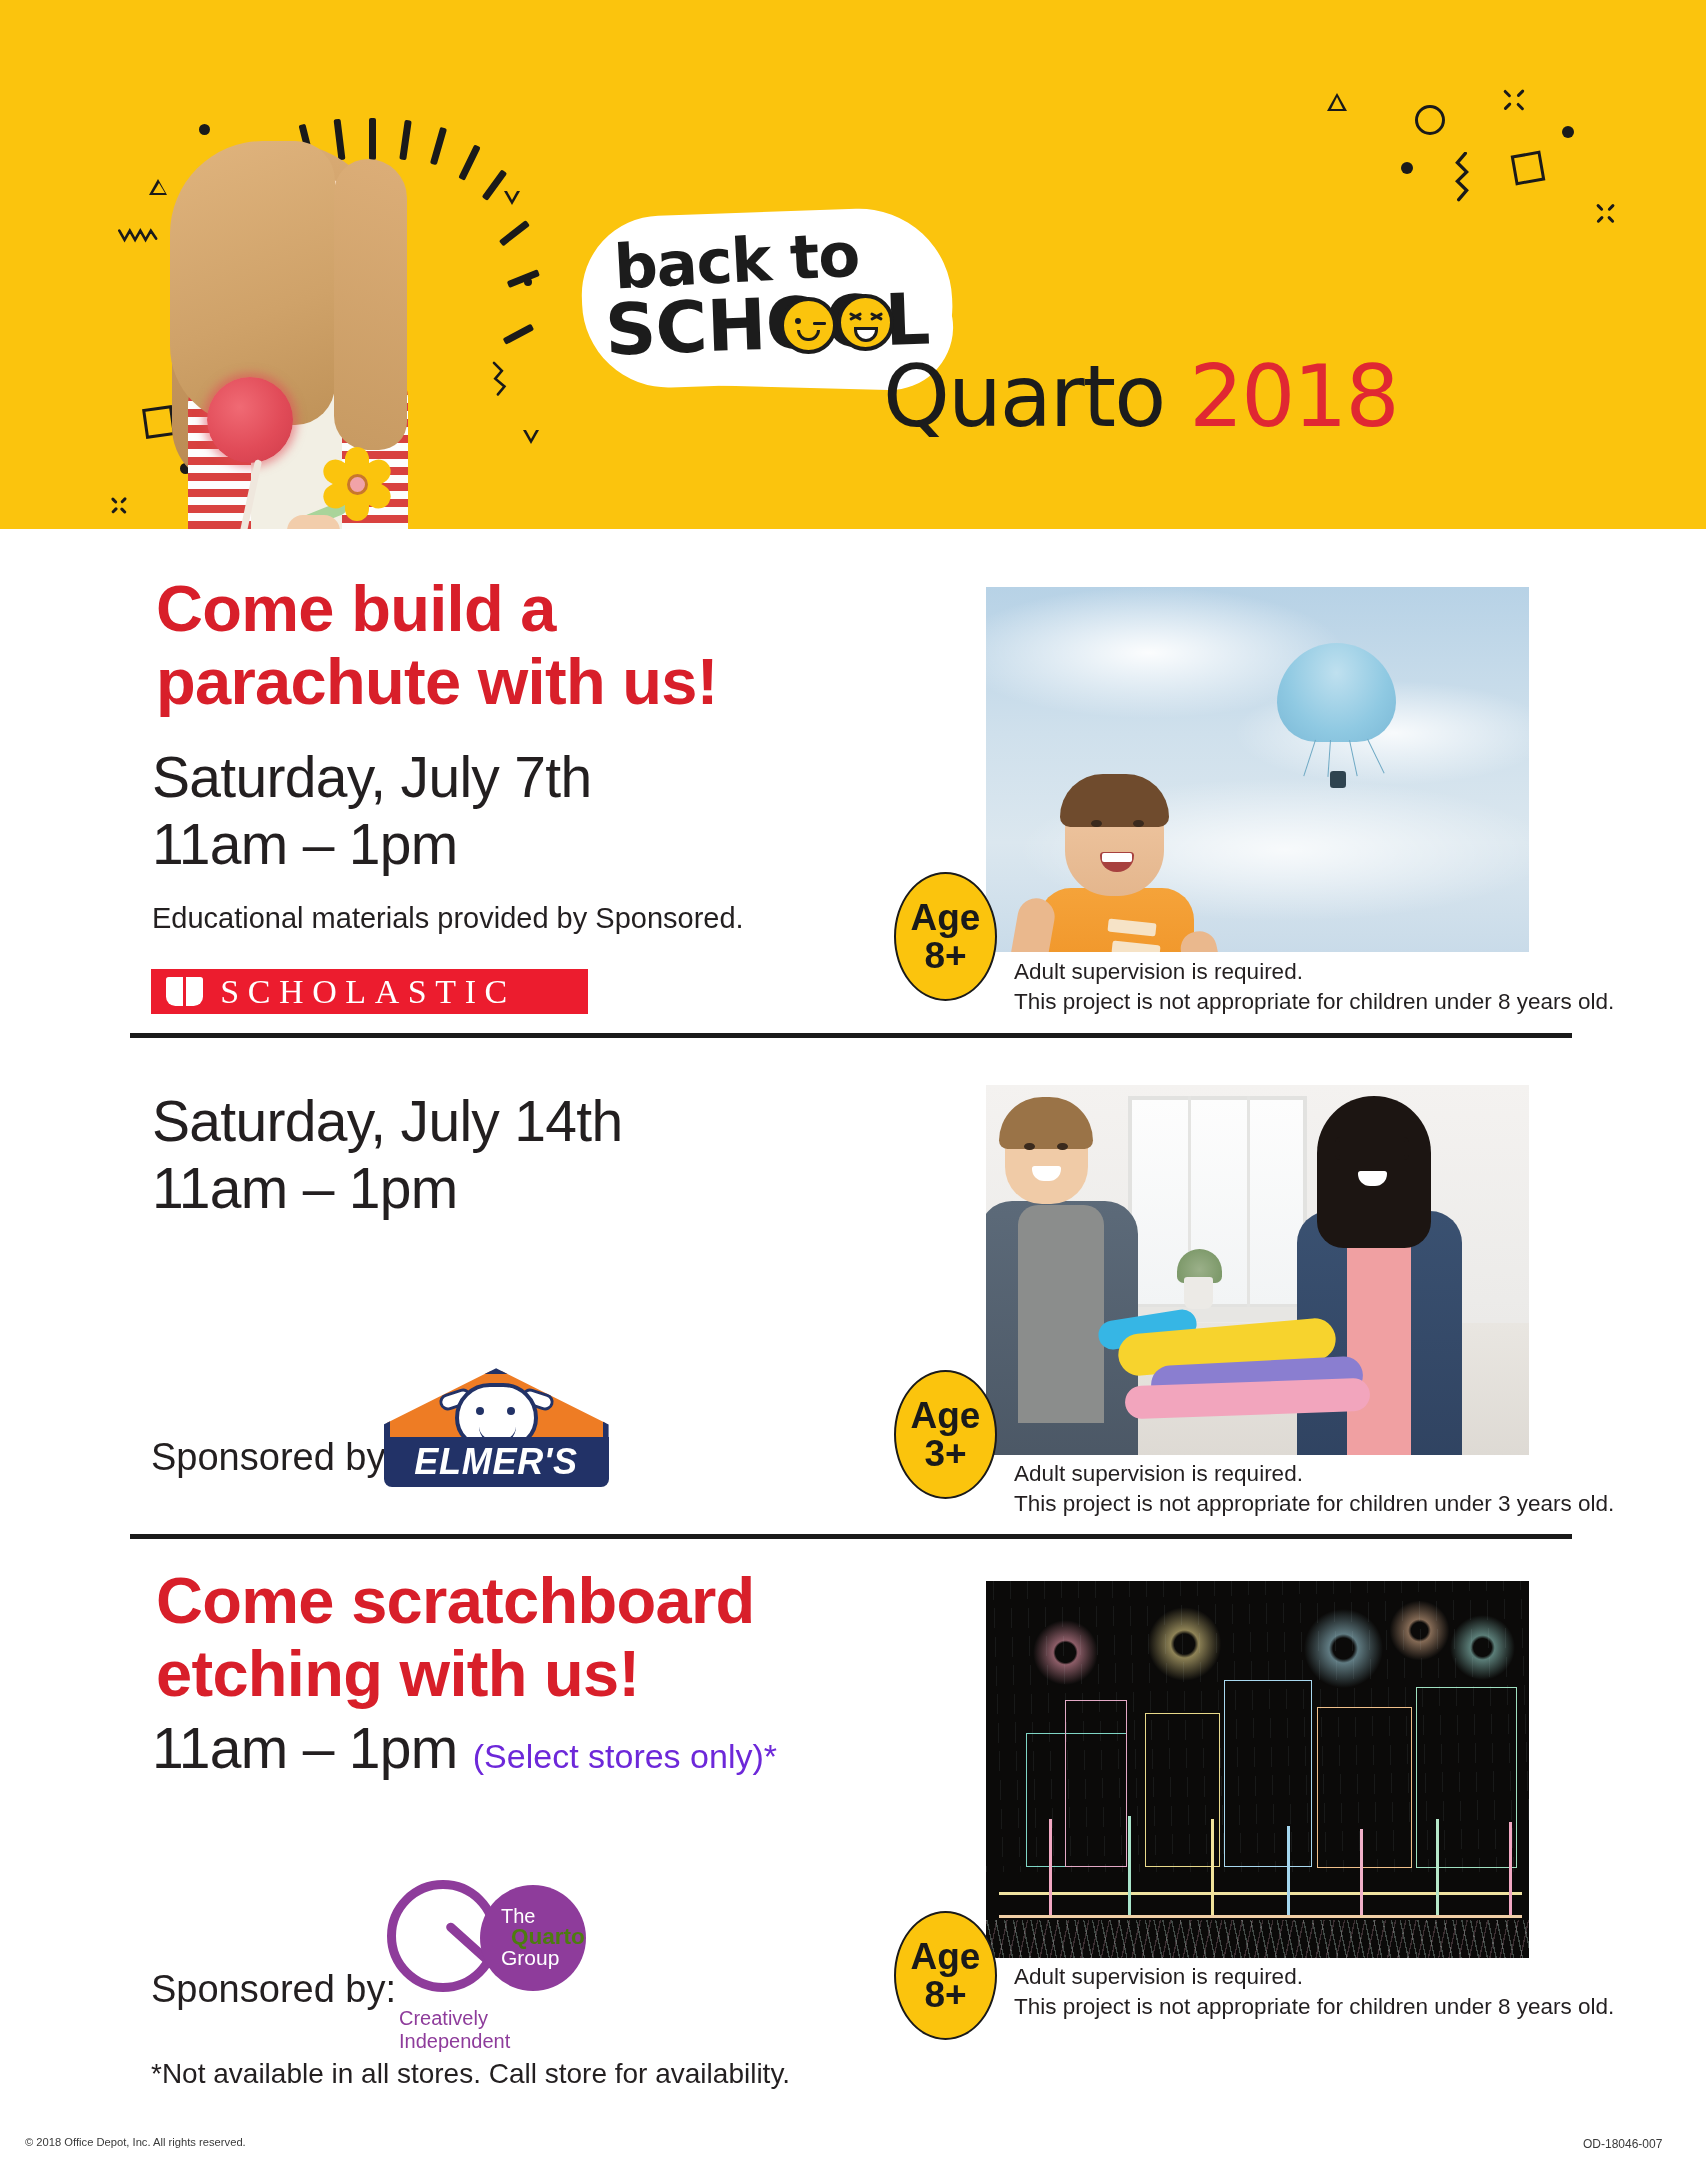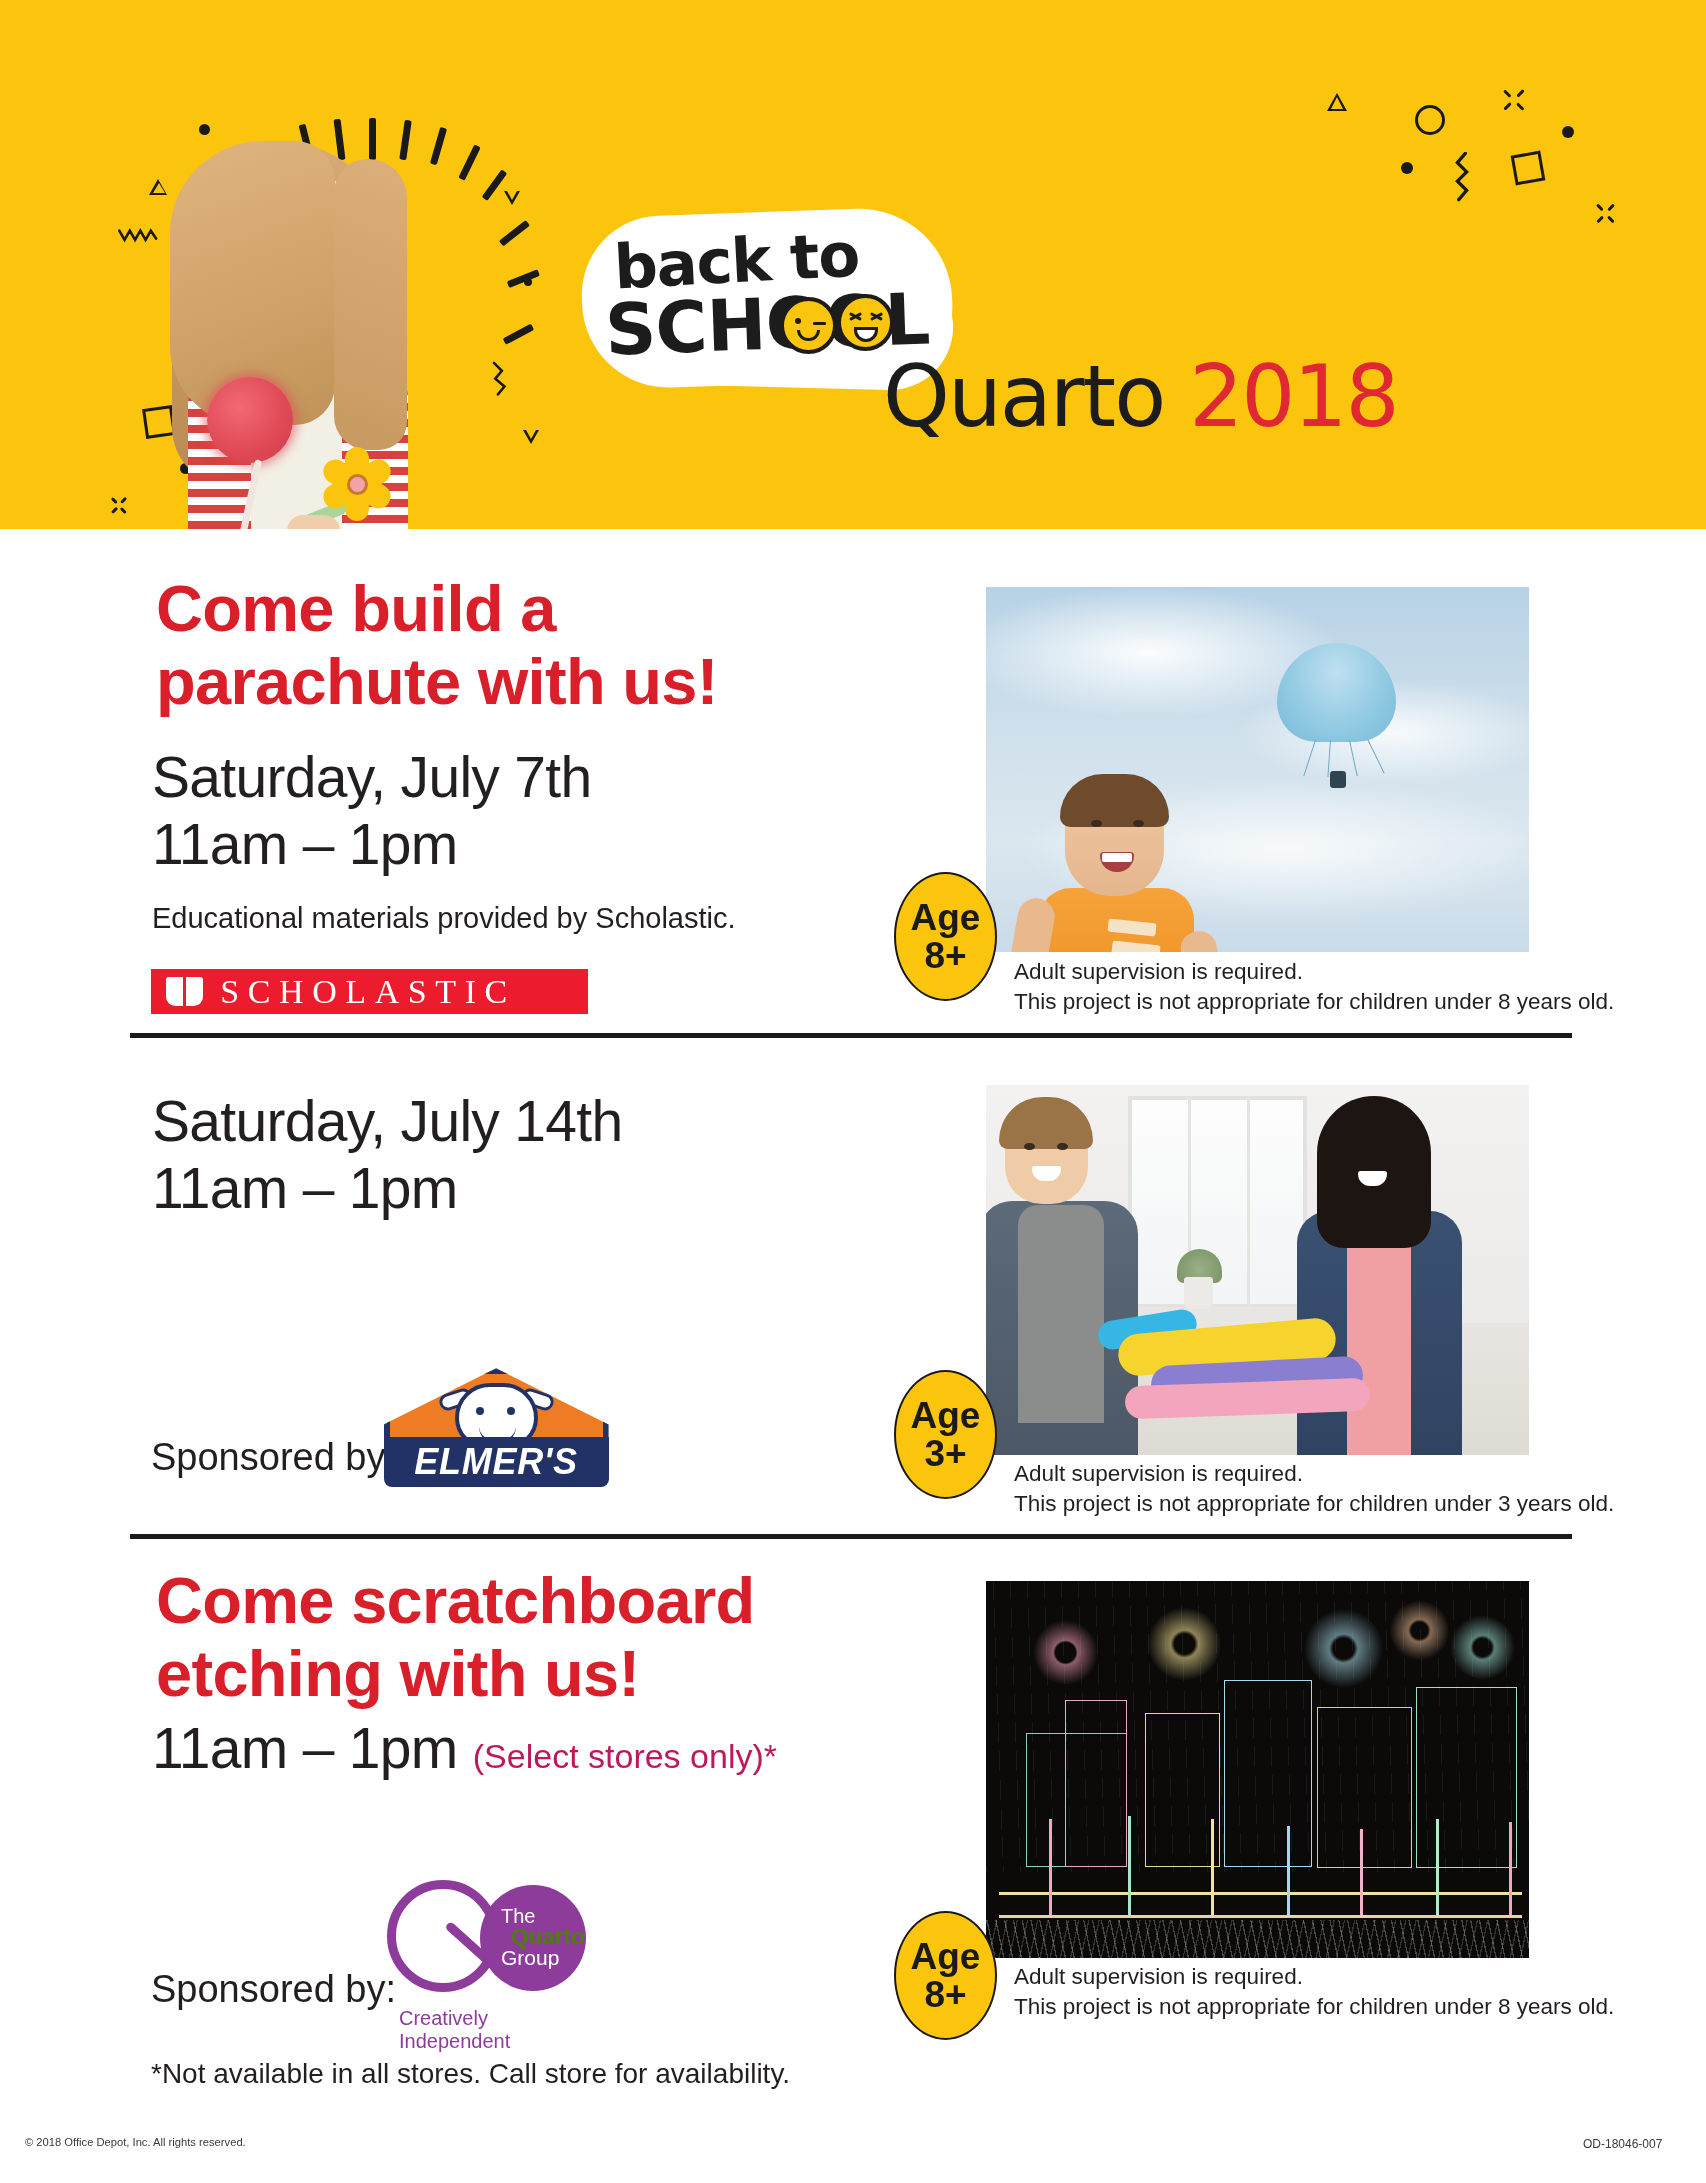--- a/index.html
+++ b/index.html
@@ -134,21 +134,21 @@
   }
   .ev-date{
     font-family:"Liberation Sans", sans-serif;
     color:#231f20;font-weight:400;font-size:57px;line-height:1.18;letter-spacing:-0.7px;
     margin:0;white-space:nowrap;
   }
   .ev-note{
     font-family:"Liberation Sans", sans-serif;
     color:#231f20;font-weight:400;font-size:29px;line-height:1.2;margin:0;
   }
-  .select-note{font-size:34px;font-weight:400;color:#be185d;letter-spacing:0;margin-top:40px;}
+  .select-note{font-size:34px;font-weight:400;color:#6d28d9;letter-spacing:0;margin-top:40px;}
 
   
   .photo{position:absolute;overflow:hidden;background:#cfd7dd;}
 
   
   .sky{
     position:absolute;inset:0;
     background:
       radial-gradient(ellipse 60% 30% at 30% 18%, rgba(255,255,255,.95) 0%, rgba(255,255,255,0) 60%),
       radial-gradient(ellipse 45% 22% at 75% 40%, rgba(255,255,255,.85) 0%, rgba(255,255,255,0) 65%),
@@ -430,21 +430,21 @@
       <span class="yearred">2018</span>
     </div>
   </div>
 
   <div class="ev" style="top:0;">
     <div class="ev-text" style="top:569px;">
       <p class="ev-title">Come build a
 parachute with us!</p>
       <p class="ev-date" style="margin-top:25px;">Saturday, July 7th</p>
       <p class="ev-date">11am – 1pm</p>
-      <p class="ev-note" style="margin-top:22.5px;">Educational materials provided by Scholastic.</p>
+      <p class="ev-note" style="margin-top:22.5px;">Educational materials provided by Sponsored.</p>
     </div>
 
     <div class="scholastic">
       <div class="sch-book">
         <div class="pg l"></div>
           <div class="pg r"></div>
       </div>
       <div class="sch-word">SCHOLASTIC</div>
     </div>
 

